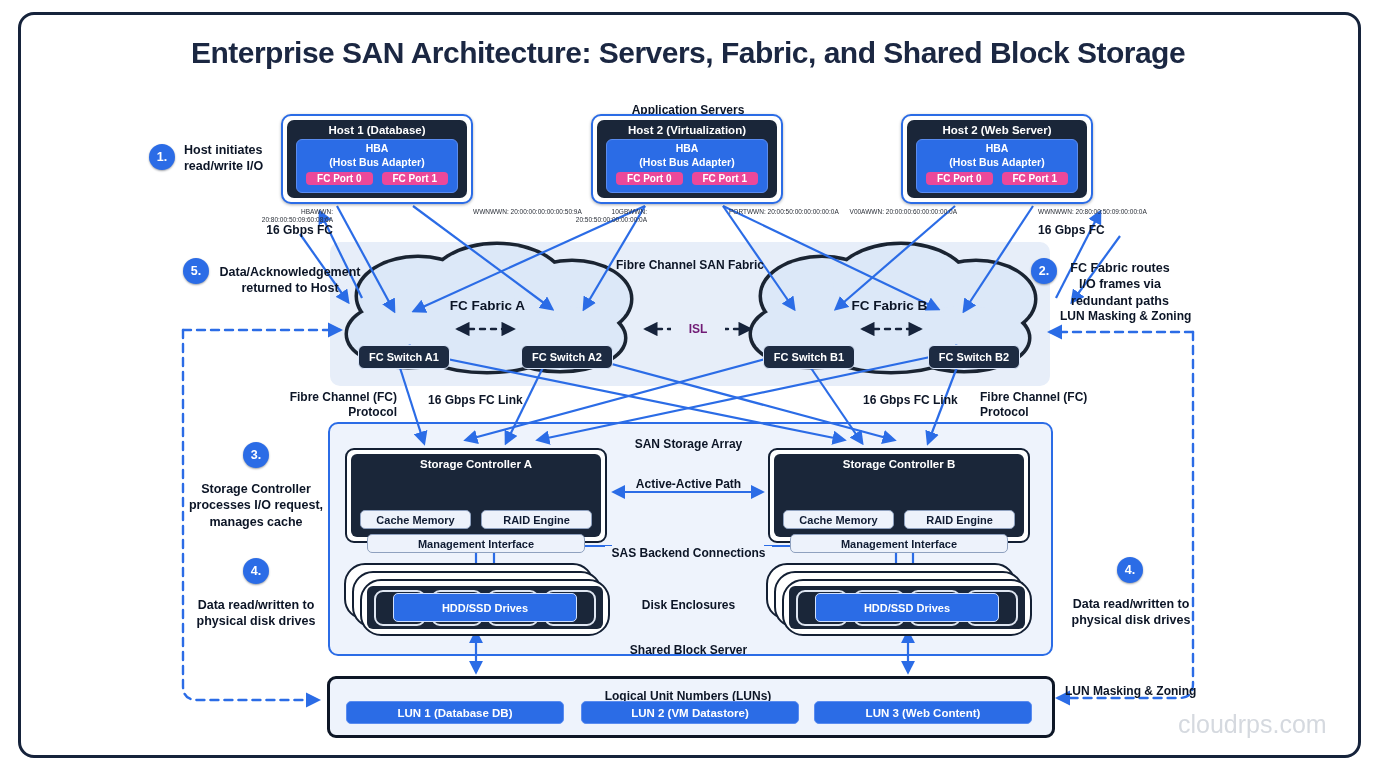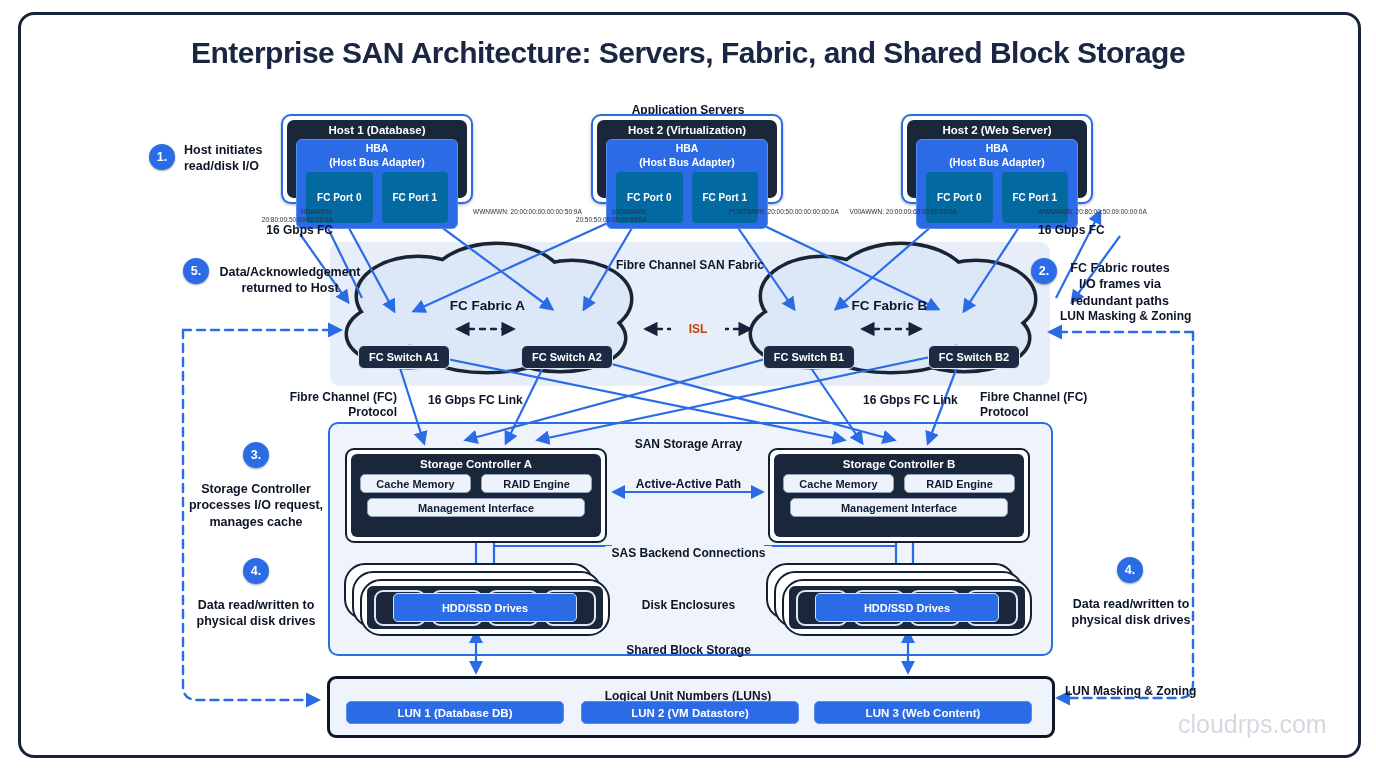--- a/index.html
+++ b/index.html
@@ -11,32 +11,32 @@
   .center{text-align:center;margin-top:8px;}
   .ml{white-space:pre-line;line-height:1.25;}
   .band{left:330px;top:242px;width:720px;height:144px;background:#e7eef9;border-radius:10px;}
   .array{left:328px;top:422px;width:721px;height:230px;background:#eef3fc;border:2px solid #2b6ce6;border-radius:10px;}
   .host{width:192px;height:90px;background:#fff;border:2.5px solid #2b6ce6;border-radius:10px;padding:4px;box-sizing:border-box;box-shadow:0 1px 3px rgba(16,24,40,.35);z-index:2;}
   .host-in{background:#1a2639;border-radius:7px;height:100%;display:flex;flex-direction:column;align-items:center;box-sizing:border-box;padding:2px 6px 5px;}
   .host-title{color:#fff;font-size:11.5px;font-weight:700;padding:2px 0 3px;}
   .hba{background:#2b6ce6;border:1px solid #5a8cf0;border-radius:6px;width:160px;flex:1;display:flex;flex-direction:column;align-items:center;color:#fff;}
   .hba-t{font-size:10.5px;font-weight:700;text-align:center;white-space:pre-line;line-height:1.3;padding-top:2px;}
   .ports{display:flex;gap:9px;padding:3px 0 5px;}
-  .port{background:#0369a1;color:#fff;font-size:10px;font-weight:700;border-radius:4px;padding:20px 11px;}
+  .port{background:#ec4899;color:#fff;font-size:10px;font-weight:700;border-radius:4px;padding:1px 11px;}
   .wwn{font-size:6.5px;color:#2a2f38;line-height:1.3;z-index:2;}
   .gbps{font-size:12px;font-weight:700;color:#0c1526;z-index:2;}
   .badge{width:26px;height:26px;border-radius:50%;background:#2b6ce6;color:#fff;font-size:12.5px;font-weight:700;display:flex;align-items:center;justify-content:center;z-index:2;box-shadow:0 1px 2px rgba(16,24,40,.4);}
   .steptext{font-size:12.5px;font-weight:600;color:#0c1526;white-space:pre-line;line-height:1.3;z-index:2;}
   .sw{top:317px;width:92px;height:24px;background:#1d2b42;border:1.5px solid #dbe7fb;border-radius:6px;color:#fff;font-size:11px;font-weight:700;display:flex;align-items:center;justify-content:center;box-sizing:border-box;z-index:2;margin-top:28px;}
   .cloudlbl{font-size:13.5px;font-weight:700;color:#0c1526;z-index:2;}
-  .isl{left:671px;top:321px;width:54px;height:16px;line-height:16px;background:#e7eef9;text-align:center;font-size:12px;font-weight:700;color:#c2410c;z-index:2;}
+  .isl{left:671px;top:321px;width:54px;height:16px;line-height:16px;background:#e7eef9;text-align:center;font-size:12px;font-weight:700;color:#701a75;z-index:2;}
   .ctrl{top:448px;width:262px;height:95px;background:#fff;border:2px solid #131f33;border-radius:9px;padding:4px;box-sizing:border-box;z-index:2;}
   .ctrl-in{background:#1a2639;border-radius:6px;height:100%;box-sizing:border-box;display:flex;flex-direction:column;align-items:center;padding:2px 9px 6px;}
   .ctrl-title{color:#fff;font-size:11.5px;font-weight:700;padding:2px 0 4px;}
-  .chiprow{display:flex;gap:10px;width:100%;justify-content:center;}
+  .chiprow{display:flex;gap:10px;width:100%;justify-content:center;margin-top:36px;}
   .chip{background:#edf2fb;border:1px solid #8fa1bf;border-radius:5px;color:#101c33;font-size:11px;font-weight:700;padding:2.5px 0;text-align:center;flex:1;}
   .chip.wide{margin-top:5px;width:93%;flex:none;}
   .enc{width:250px;height:57px;background:#fff;border:2.5px solid #131f33;border-radius:21px;box-sizing:border-box;z-index:2;}
   .enc.front{padding:5px;}
   .tray{background:#1a2639;border-radius:6px;height:100%;position:relative;display:flex;align-items:center;justify-content:space-around;padding:0 5px;box-sizing:border-box;}
   .slot{width:48px;height:32px;border:2px solid #dfe6f2;border-radius:9px;}
   .bar{position:absolute;left:26px;right:26px;top:7px;bottom:7px;background:#2b6ce6;border:1.5px solid #cfe0ff;border-radius:5px;color:#fff;font-size:11px;font-weight:700;display:flex;align-items:center;justify-content:center;}
   .lunpanel{left:327px;top:676px;width:722px;height:56px;background:#eef3fc;border:3px solid #0d1626;border-radius:9px;box-sizing:content-box;}
   .lunbtn{top:701px;width:218px;height:23px;background:#2b6ce6;border:1px solid #5a8cf0;border-radius:5px;color:#fff;font-size:11.5px;font-weight:700;display:flex;align-items:center;justify-content:center;box-sizing:border-box;z-index:2;}
   .wm{left:1178px;top:710px;font-size:25px;color:#d5d9df;z-index:3;}
@@ -192,21 +192,21 @@
 <div class="abs gbps" style="left:238px;top:223px;width:95px;text-align:right;">16 Gbps FC</div>
 <div class="abs wwn" style="left:473px;top:208px;width:140px;"><span class="tag">WWN</span><span>WWN: 20:00:00:00:00:00:50:9A</span></div>
 <div class="abs wwn" style="left:545px;top:208px;width:102px;text-align:right;"><span class="tag">10GB</span><span>WWN: 20:50:50:00:00:00:00:0A</span></div>
 <div class="abs wwn" style="left:729px;top:208px;width:120px;"><span class="tag">PORT</span><span>WWN: 20:00:50:00:00:00:00:0A</span></div>
 <div class="abs wwn" style="left:836px;top:208px;width:121px;text-align:right;"><span class="tag">V00A</span><span>WWN: 20:00:00:60:00:00:00:0A</span></div>
 <div class="abs wwn" style="left:1038px;top:208px;width:130px;"><span class="tag">WWN</span><span>WWN: 20:80:00:50:09:00:00:0A</span></div>
 <div class="abs gbps" style="left:1038px;top:223px;">16 Gbps FC</div>
 
 <div class="abs badge" style="left:149px;top:144px;">1.</div>
 <div class="abs steptext" style="left:184px;top:142px;width:120px;">Host initiates
-read/disk I/O</div>
+read/write I/O</div>
 <div class="abs badge" style="left:183px;top:258px;">5.</div>
 <div class="abs steptext center" style="left:214px;top:256px;width:152px;">Data/Acknowledgement
 returned to Host</div>
 <div class="abs badge" style="left:1031px;top:258px;">2.</div>
 <div class="abs steptext center" style="left:1060px;top:252px;width:120px;">FC Fabric routes
 I/O frames via
 redundant paths</div>
 <div class="abs badge" style="left:243px;top:442px;">3.</div>
 <div class="abs steptext center" style="left:178px;top:473px;width:156px;">Storage Controller
 processes I/O request,
@@ -252,21 +252,21 @@
     <div class="chiprow">
       <div class="chip">Cache Memory</div>
       <div class="chip">RAID Engine</div>
     </div>
     <div class="chip wide">Management Interface</div>
   </div>
 </div>
 <div class="abs seclbl center" style="left:328px;top:469px;width:721px;z-index:2;">Active-Active Path</div>
 <div class="abs seclbl center" style="left:328px;top:538px;width:721px;z-index:2;background:transparent;"><span style="background:#eef3fc;padding:0 6px;">SAS Backend Connections</span></div>
 <div class="abs seclbl center" style="left:328px;top:590px;width:721px;z-index:2;">Disk Enclosures</div>
-<div class="abs seclbl center" style="left:328px;top:635px;width:721px;z-index:2;">Shared Block Storage</div>
+<div class="abs seclbl center" style="left:328px;top:635px;width:721px;z-index:2;">Shared Block Server</div>
 
 <div class="abs enc" style="left:344px;top:563px;"></div>
 <div class="abs enc" style="left:352px;top:571px;"></div>
 <div class="abs enc front" style="left:360px;top:579px;">
   <div class="tray">
     <div class="slot"></div>
       <div class="slot"></div>
       <div class="slot"></div>
       <div class="slot"></div>
     <div class="bar">HDD/SSD Drives</div>

